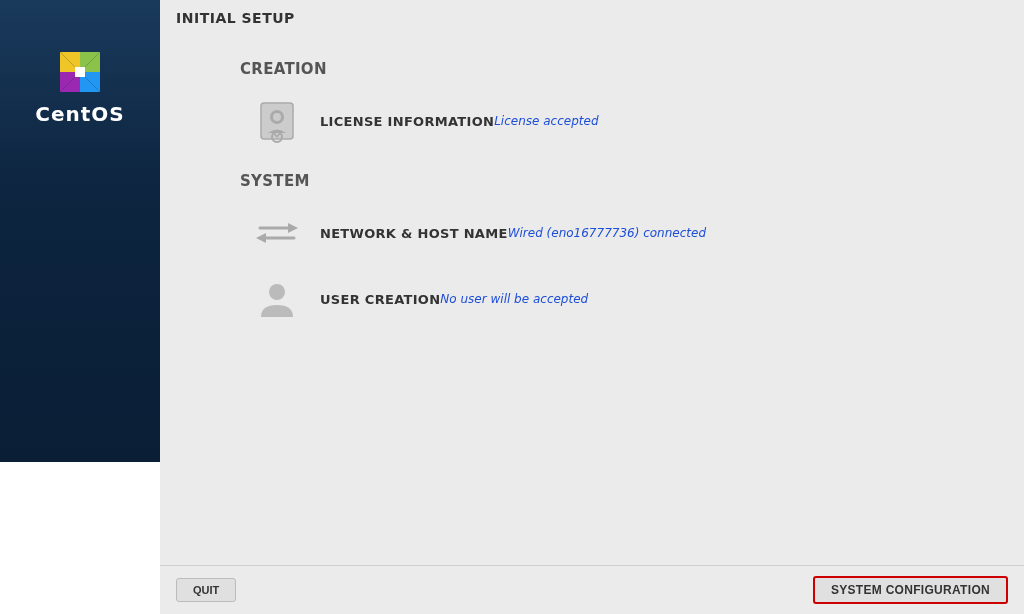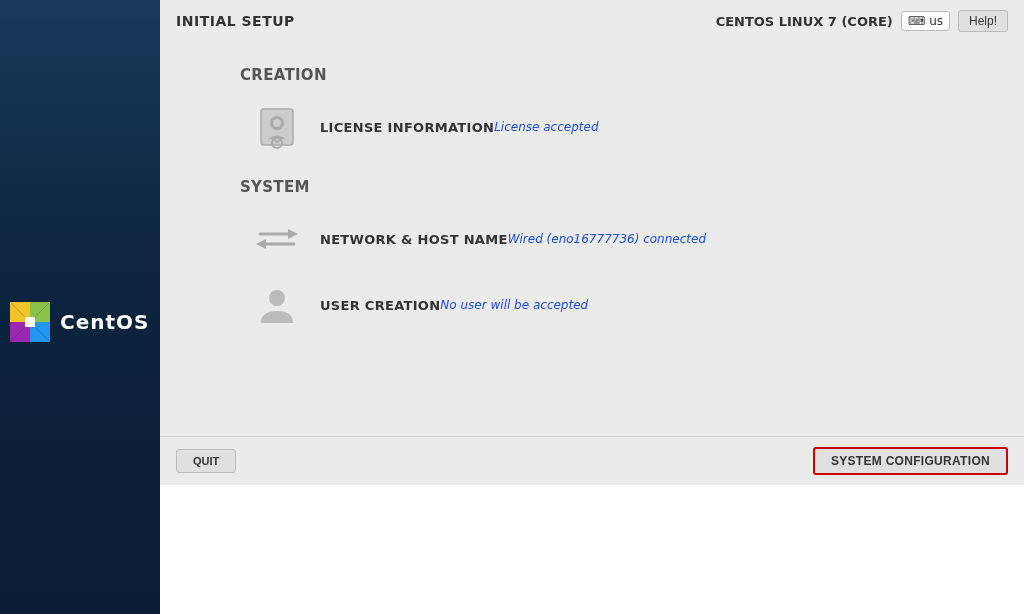--- a/index.html
+++ b/index.html
@@ -8,43 +8,43 @@
       height: 614px;
       display: flex;
       font-family: 'DejaVu Sans', Arial, sans-serif;
       overflow: hidden;
     }
 
     
     #sidebar {
       width: 160px;
       min-width: 160px;
-      height: 614px;
+      height: 462px;
       background: linear-gradient(180deg, #1a3a5c 0%, #0d2540 40%, #0a1e35 100%);
       display: flex;
-      flex-direction: row;
-      align-items: center;
-      padding-top: 30px;
+      flex-direction: column;
+      align-items: center;
+      padding-top: 42px;
       position: relative;
     }
 
     .centos-text {
       color: #fff;
       font-size: 20px;
       font-weight: bold;
       letter-spacing: 1px;
     }
 
     
     #main {
       flex: 1;
       background: #ebebeb;
       display: flex;
       flex-direction: column;
-      height: 485px;
+      height: 614px;
     }
 
     
     #topbar {
       display: flex;
       justify-content: space-between;
       align-items: center;
       padding: 10px 16px 6px 16px;
       background: #ebebeb;
     }
@@ -213,28 +213,20 @@
 
     <rect x="25" y="25" width="10" height="10" fill="white"></rect>
   </svg>
   <div class="centos-text">CentOS</div>
 </div>
 
 <div id="main">
 
   <div id="topbar">
     <span id="page-title-label">INITIAL SETUP</span>
-    <div id="topbar-right">
-      <span id="os-label">CENTOS LINUX 7 (CORE)</span>
-      <div id="keyboard-widget">
-        <span class="kb-icon">⌨</span>
-        <span>us</span>
-      </div>
-      <button id="help-button">Help!</button>
-    </div>
   </div>
 
   <div id="content">
 
     <div class="section-header">CREATION</div>
 
     <div class="settings-item">
       <div class="item-icon">
         <svg width="44" height="44" viewBox="0 0 44 44">
           <rect x="6" y="4" width="32" height="36" rx="3" fill="#ccc" stroke="#aaa" stroke-width="1.5"></rect>

